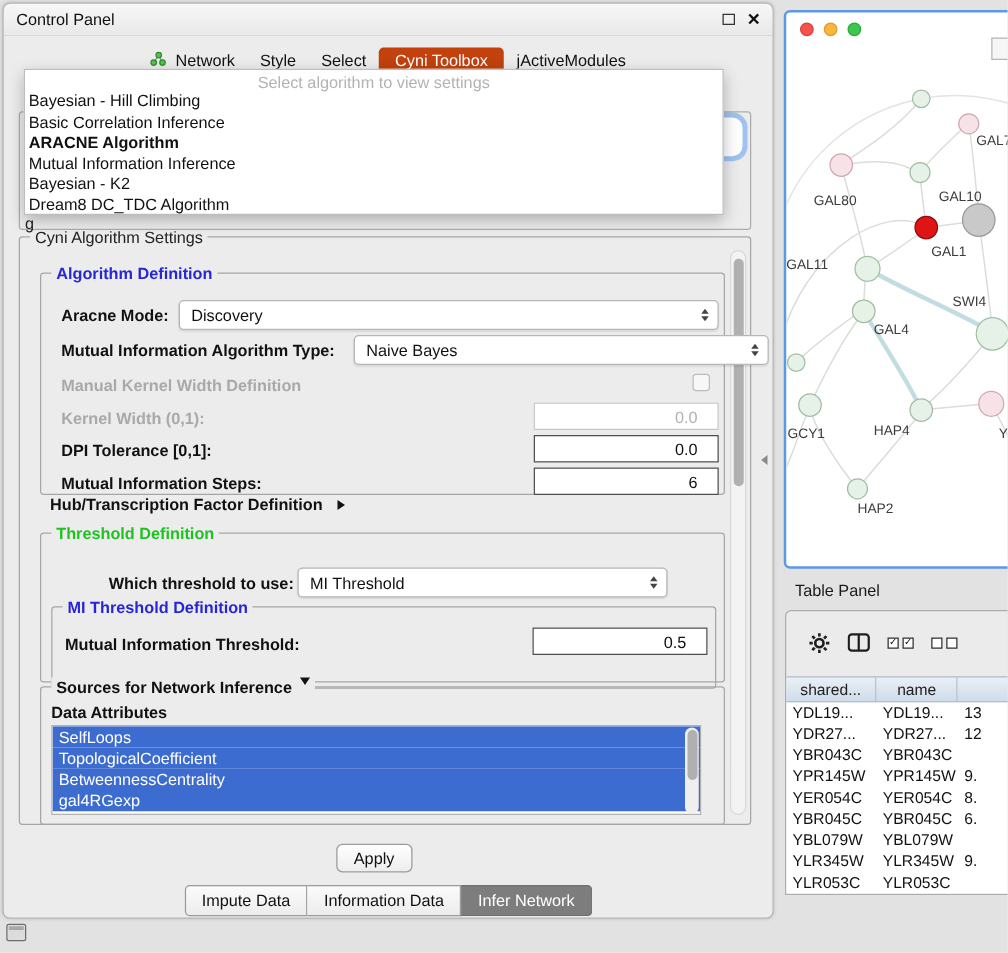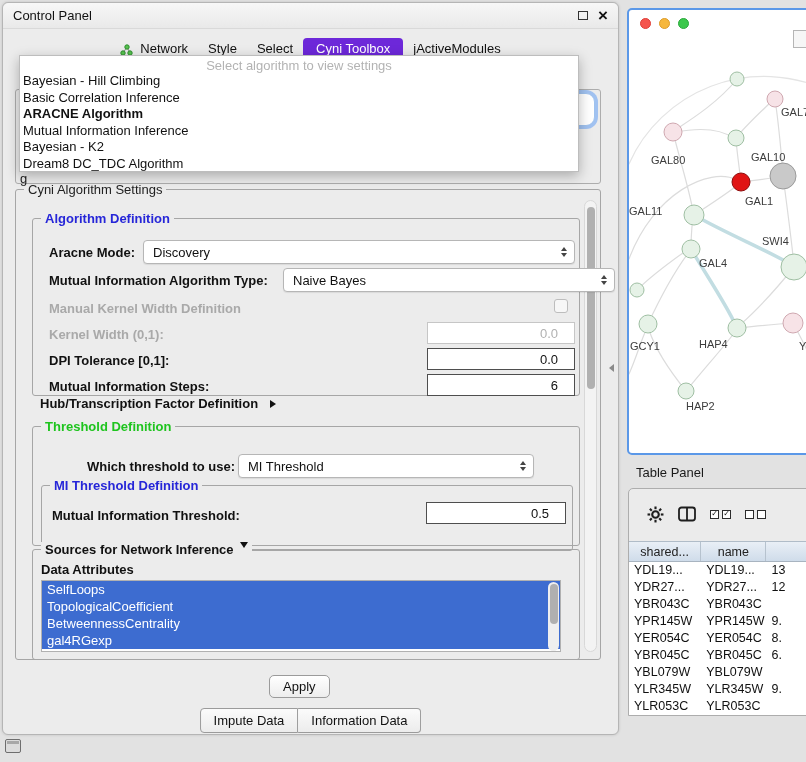--- a/index.html
+++ b/index.html
@@ -7,22 +7,22 @@
   body{background:#e2e2e2;font-family:"Liberation Sans",sans-serif;font-size:13px;color:#111;position:relative;overflow:hidden}
 
   
   .control-panel{position:absolute;left:2px;top:2px;width:617px;height:733px;background:#ececec;border:1px solid #b5b5b5;border-radius:6px;box-shadow:0 0 3px rgba(0,0,0,.15)}
   .cp-titlebar{height:26px;display:flex;align-items:center;padding:0 10px;background:linear-gradient(#f7f7f7,#e9e9e9);border-bottom:1px solid #d9d9d9;border-radius:6px 6px 0 0}
   .cp-buttons{margin-left:auto;display:flex;align-items:center;gap:10px}
   .float-icon{width:10px;height:9px;border:1.5px solid #333;display:inline-block}
   .close-icon{font-size:17px;font-weight:bold;line-height:1;color:#111}
 
   .tabs{position:absolute;left:0;top:33px;width:100%;display:flex;justify-content:center;align-items:center}
-  .tab{padding:5px 10px;display:flex;align-items:flex-end;gap:7px;color:#111;white-space:nowrap}
-  .tab.sel{background:#6d28d9;color:#fff;border-radius:4px;padding:3px 13px}
+  .tab{padding:5px 10px;display:flex;align-items:flex-start;gap:7px;color:#111;white-space:nowrap}
+  .tab.sel{background:#c2410c;color:#fff;border-radius:4px;padding:3px 13px}
 
   
   .group{position:absolute;border:1px solid #a6a6a6;border-radius:3px}
   .gtitle{position:absolute;top:-8px;left:8px;background:#ececec;padding:0 4px;white-space:nowrap;display:flex;align-items:flex-start;gap:6px}
   .blue{color:#2626d8;font-weight:bold}
   .green{color:#1ec41e;font-weight:bold}
   .plain{color:#222}
   .boldt{color:#111;font-weight:bold}
   .lbl{position:absolute;font-weight:bold;white-space:nowrap}
   .lbl.dis{color:#a9a9a9}
@@ -246,20 +246,21 @@
     </div>
   </div>
 
   <div class="btn" style="left:266px;top:672px">
       <span>Apply</span>
     </div>
 
   <div class="bottom-tabs">
     <div class="bseg"><span>Impute Data</span></div>
     <div class="bseg"><span>Information Data</span></div>
+    <div class="bseg sel"><span>Infer Network</span></div>
   </div>
 </div>
 
 <div class="splitter-grip"></div>
 
 <div class="net-win">
   <div class="lights">
     <span class="light red"></span>
     <span class="light yellow"></span>
     <span class="light green"></span>

